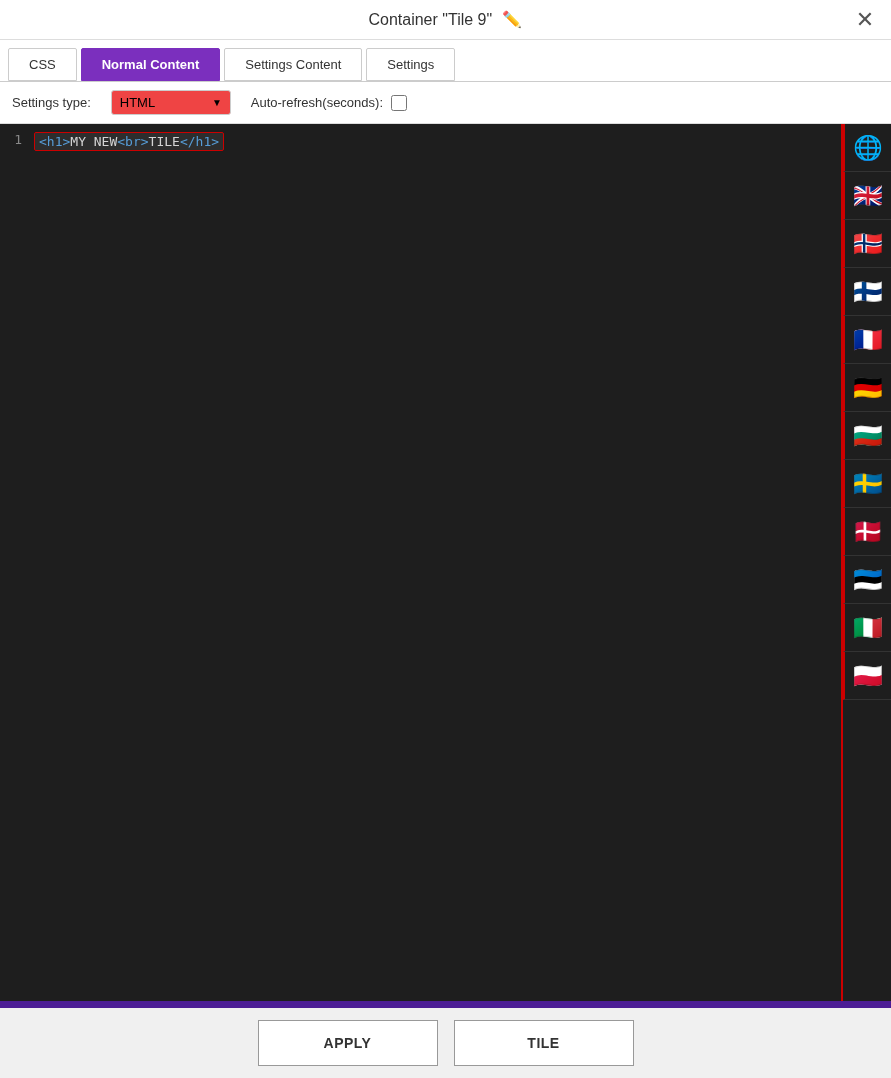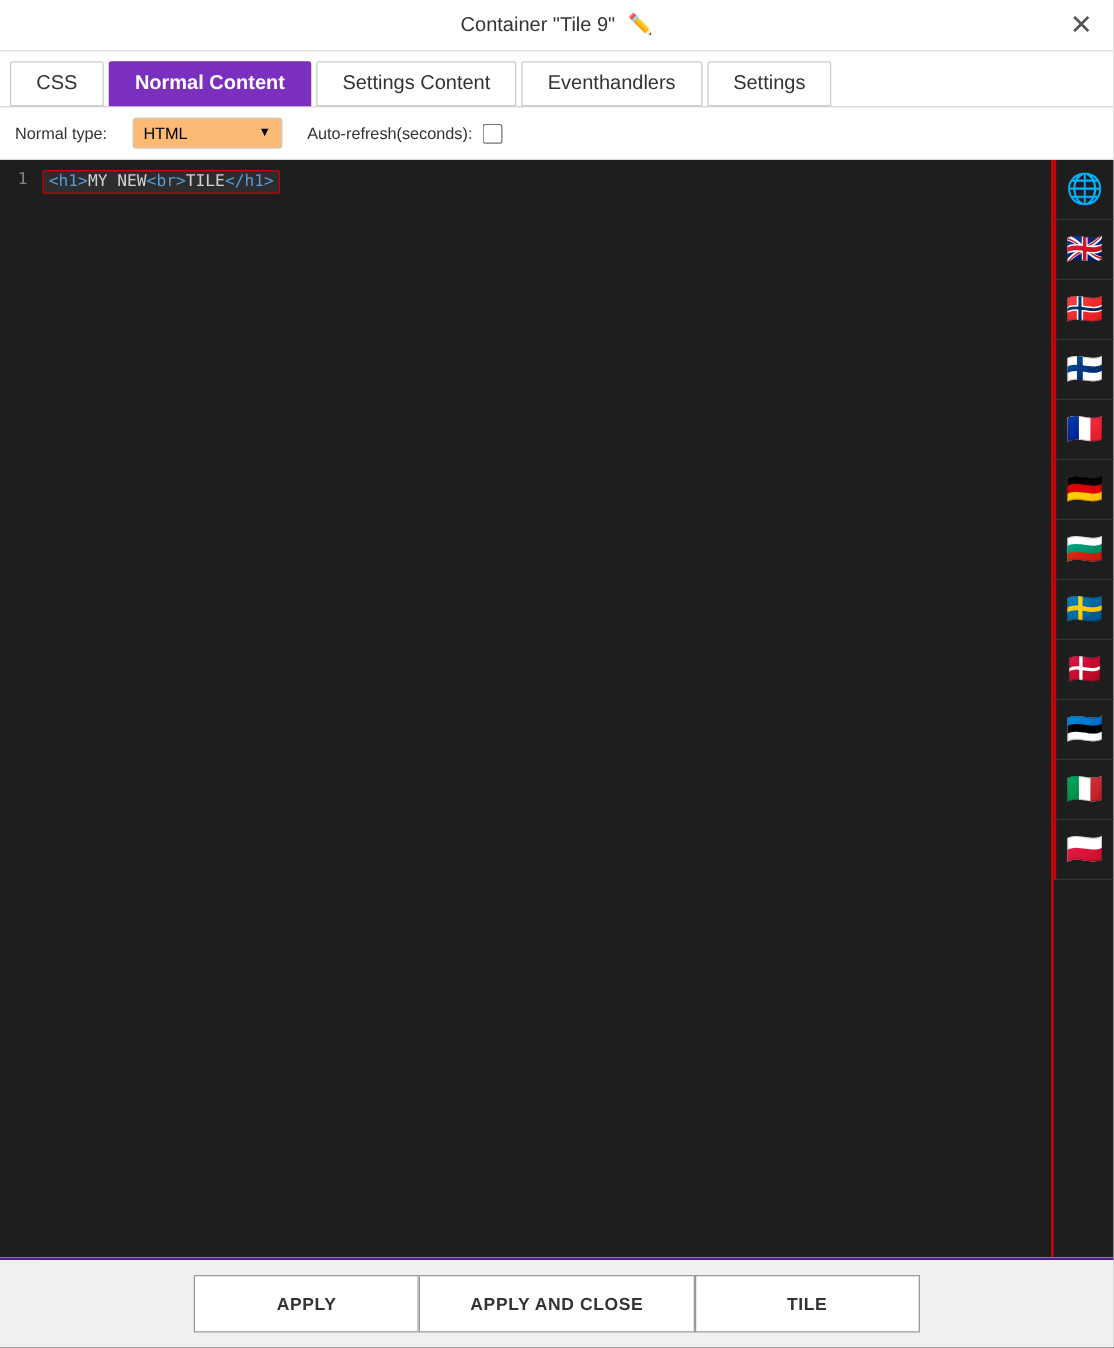--- a/index.html
+++ b/index.html
@@ -47,21 +47,21 @@
       background: #fff;
       border-bottom: 1px solid #ccc;
       padding: 8px 8px 0 8px;
       gap: 4px;
     }
     .tab {
       padding: 8px 20px;
       border: 1px solid #ccc;
       background: #fff;
       cursor: pointer;
-      font-size: 16px;
+      font-size: 13px;
       color: #333;
       border-radius: 2px 2px 0 0;
     }
     .tab.active {
       background: #7b2fbe;
       color: #fff;
       border-color: #7b2fbe;
       font-weight: bold;
     }
 
@@ -77,21 +77,21 @@
       font-size: 13px;
       color: #333;
     }
     .content-type-select {
       display: flex;
       align-items: center;
       border: 1px solid #ccc;
       border-radius: 3px;
       padding: 4px 8px;
       font-size: 13px;
-      background: #fdba74;
+      background: #ef4444;
       cursor: pointer;
       min-width: 120px;
       justify-content: space-between;
     }
     .auto-refresh {
       display: flex;
       align-items: flex-start;
       gap: 8px;
       font-size: 13px;
       color: #333;
@@ -165,23 +165,23 @@
       cursor: pointer;
       border-bottom: 1px solid #333;
       border-left: 2px solid #cc0000;
       font-size: 24px;
     }
 
     .footer-bar {
       display: flex;
       background: #f0f0f0;
       padding: 12px 20px;
-      gap: 0;
-      justify-content: center;
-      border-top: 2px solid #4c1d95;
+      gap: 16px;
+      justify-content: center;
+      border-top: 7px solid #4c1d95;
       align-items: flex-end;
     }
     .footer-btn {
       padding: 14px 40px;
       border: 1px solid #999;
       background: #fff;
       cursor: pointer;
       font-size: 14px;
       font-weight: bold;
       color: #333;
@@ -200,26 +200,25 @@
   </span>
   <button class="close-btn">
     <span>✕</span>
   </button>
 </div>
 
 <div class="tabs-bar">
   <button class="tab">CSS</button>
   <button class="tab active">Normal Content</button>
   <button class="tab">Settings Content</button>
-  <button class="tab">Eventhandlers</button>
   <button class="tab">Settings</button>
 </div>
 
 <div class="options-bar">
-  <label>Normal type:</label>
+  <label>Settings type:</label>
   <div class="content-type-select">
     <span>HTML</span>
     <span style="font-size:10px;">▼</span>
   </div>
   <div class="auto-refresh">
     <label>Auto-refresh(seconds):</label>
     <input type="checkbox" style="">
   </div>
 </div>
 
@@ -248,15 +247,14 @@
     <div class="lang-flag" title="Swedish">🇸🇪</div>
     <div class="lang-flag" title="Danish">🇩🇰</div>
     <div class="lang-flag" title="Estonian">🇪🇪</div>
     <div class="lang-flag" title="Italian">🇮🇹</div>
     <div class="lang-flag" title="Polish">🇵🇱</div>
   </div>
 </div>
 
 <div class="footer-bar">
   <button class="footer-btn">APPLY</button>
-  <button class="footer-btn">APPLY AND CLOSE</button>
   <button class="footer-btn">TILE</button>
 </div>
 
 </body></html>

